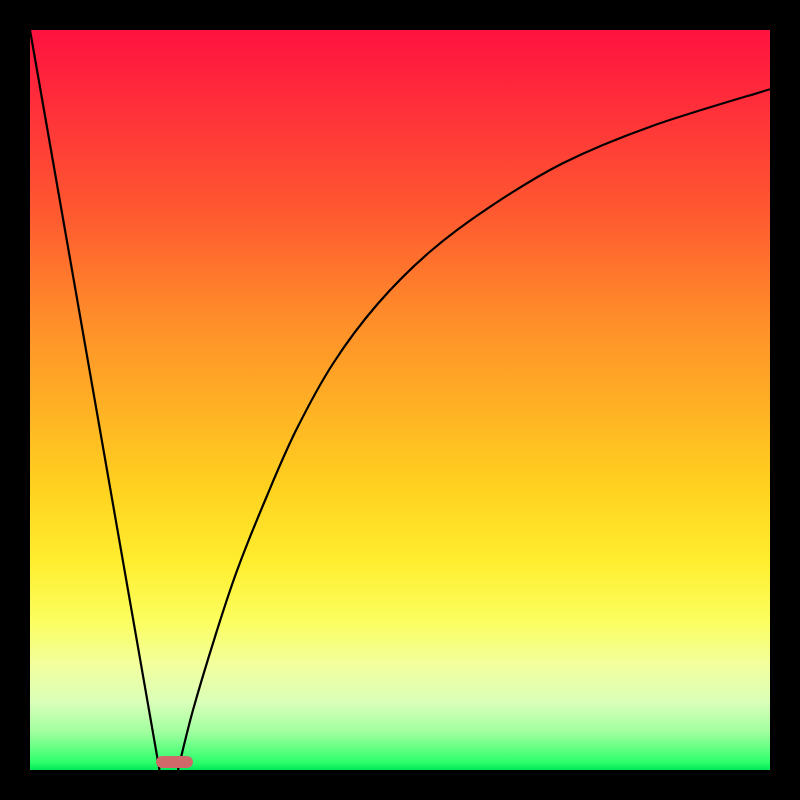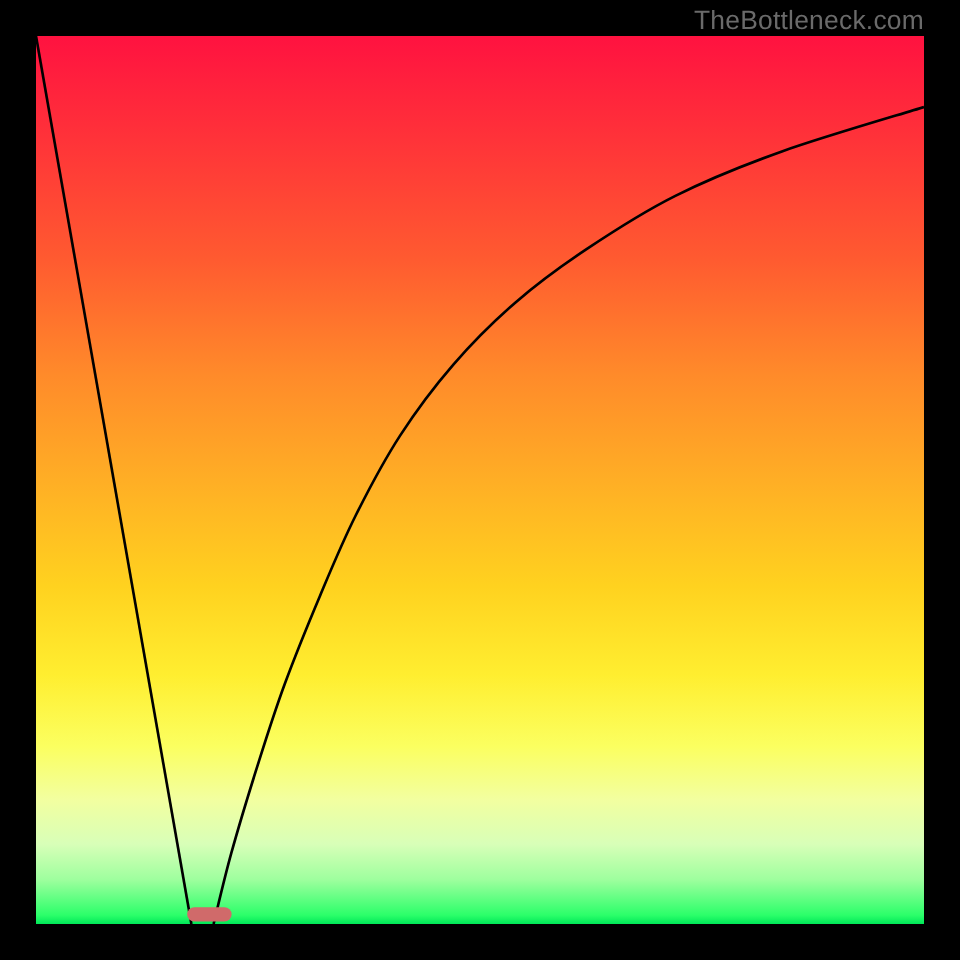--- a/index.html
+++ b/index.html
@@ -62,21 +62,20 @@
     top: 0;
     width: 740px;
     height: 740px;
     display: block;
   }
 </style>
 </head>
 <body>
 
 <div class="frame">
-  <div class="attribution">TheBottleneck.com</div>
 
   <div class="plot-area">
     <svg class="curve" viewBox="0 0 740 740" preserveAspectRatio="none">
       <path id="left-line-path" d="M 0 0 L 129.5 740" fill="none" stroke="#000" stroke-width="2.2"></path>
       <path id="right-curve-path" d="M 148 740 C 150.46666666666667 730.1333333333333 156.63333333333335 703 162.8 680.8 C 168.96666666666667 658.5999999999999 177.6 630.2333333333332 185 606.8 C 192.4 583.3666666666667 198.5666666666667 563.6333333333333 207.20000000000002 540.2 C 215.83333333333334 516.7666666666668 226.93333333333334 489.6333333333333 236.8 466.2 C 246.66666666666669 442.76666666666665 255.29999999999998 421.79999999999995 266.4 399.59999999999997 C 277.5 377.4 289.8333333333333 353.9666666666666 303.4 332.99999999999994 C 316.96666666666664 312.0333333333333 331.7666666666666 292.3 347.79999999999995 273.8 C 363.8333333333333 255.3 381.1 238.03333333333333 399.6 222 C 418.1 205.96666666666667 436.6 192.4 458.8 177.60000000000002 C 481 162.80000000000004 505.66666666666663 146.7666666666667 532.8 133.20000000000005 C 559.9333333333333 119.63333333333338 587.0666666666667 108.5333333333334 621.6 96.20000000000005 C 656.1333333333333 83.86666666666669 720.2666666666667 65.36666666666662 740 59.19999999999993" fill="none" stroke="#000" stroke-width="2.2"></path>
     </svg>
     <div id="marker-bar" class="bar" style="left: 125.8px; width: 37px; background: rgb(208, 106, 106);"></div>
   </div>
 </div>
 

